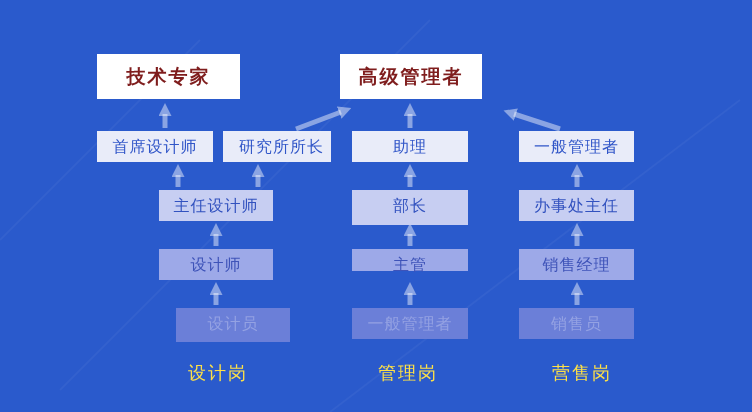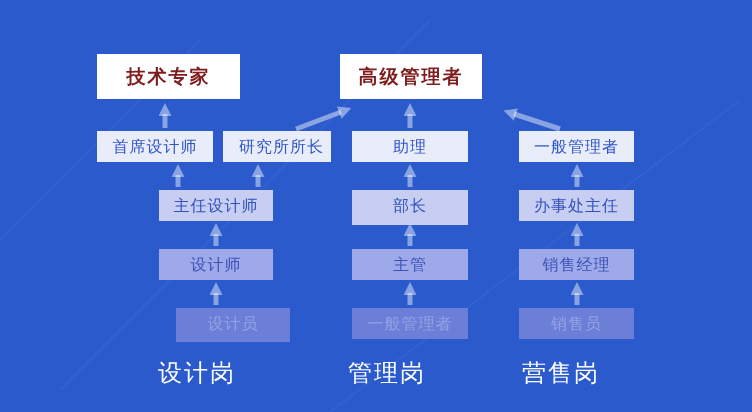--- a/index.html
+++ b/index.html
@@ -18,22 +18,22 @@
   }
   .tier1{ 
     background:#FFFFFF;color:#7f1d1d;font-size:19px;font-weight:700;
     letter-spacing:2px;line-height:45px;
   }
   .tier2{background:#E9ECF9;color:#3156C8;line-height:31px;}
   .tier3{background:#C7CEF2;color:#3252BF;line-height:31px;}
   .tier4{background:#9DA9E8;color:#3E53B8;line-height:31px;}
   .tier5{background:#6B7FD8;color:#94A2E3;line-height:31px;}
   .footer-label{
-    position:absolute;top:362px;width:120px;text-align:left;
-    color:#ffffff;font-size:24px;letter-spacing:2px;line-height:22px;
+    position:absolute;top:362px;width:120px;text-align:center;
+    color:#fde047;font-size:18px;letter-spacing:2px;line-height:22px;
   }
 </style>
 </head>
 <body>
 
 <div class="canvas">
 
   <svg class="layer" viewBox="0 0 752 412" xmlns="http://www.w3.org/2000/svg">
     <defs>
       <marker id="ah" viewBox="0 0 10 10" refX="1.5" refY="5" markerWidth="2.6" markerHeight="2.6" orient="auto">
@@ -74,21 +74,21 @@
   <div class="node tier2" style="left:97px;top:131px;width:116px;height:31px;">首席设计师</div>
   <div class="node tier2" style="left:223px;top:131px;width:99px;height:31px;padding-left:9px;">研究所所长</div>
   <div class="node tier2" style="left:352px;top:131px;width:116px;height:31px;">助理</div>
   <div class="node tier2" style="left:519px;top:131px;width:115px;height:31px;">一般管理者</div>
 
   <div class="node tier3" style="left:159px;top:190px;width:114px;height:31px;">主任设计师</div>
   <div class="node tier3" style="left:352px;top:190px;width:116px;height:35px;">部长</div>
   <div class="node tier3" style="left:519px;top:190px;width:115px;height:31px;">办事处主任</div>
 
   <div class="node tier4" style="left:159px;top:249px;width:114px;height:31px;">设计师</div>
-  <div class="node tier4" style="left:352px;top:249px;width:116px;height:31px;">主管</div>
+  <div class="node tier4" style="left:352px;top:249px;width:116px;height:22px;">主管</div>
   <div class="node tier4" style="left:519px;top:249px;width:115px;height:31px;">销售经理</div>
 
   <div class="node tier5" style="left:176px;top:308px;width:114px;height:34px;">设计员</div>
   <div class="node tier5" style="left:352px;top:308px;width:116px;height:31px;">一般管理者</div>
   <div class="node tier5" style="left:519px;top:308px;width:115px;height:31px;">销售员</div>
 
   <div class="footer-label" style="left:158px;">设计岗</div>
   <div class="footer-label" style="left:348px;">管理岗</div>
   <div class="footer-label" style="left:522px;">营售岗</div>
 

